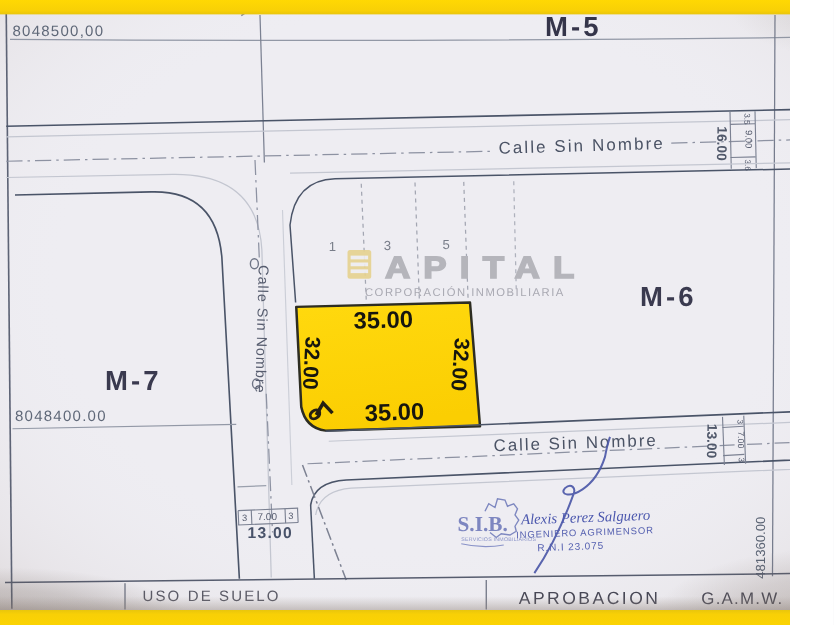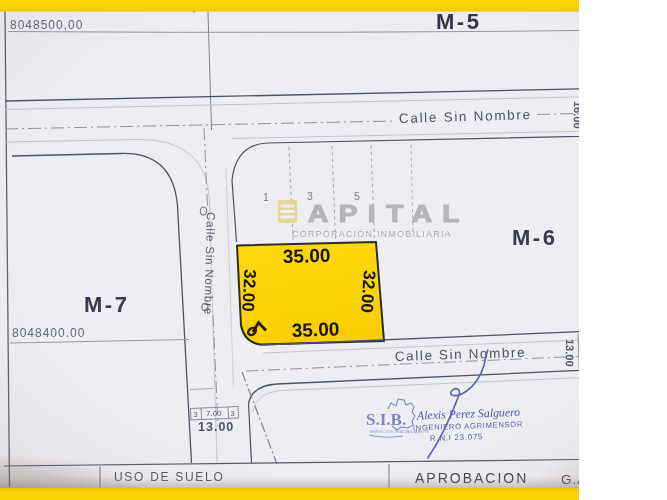--- a/index.html
+++ b/index.html
@@ -1,16 +1,16 @@
 <!DOCTYPE html>
 <html><head>
 <meta charset="utf-8">
 <style>
   html,body{margin:0;padding:0;}
-  #page{position:relative;width:579px;height:500px;overflow:hidden;background:#eeedf2;
+  #page{position:relative;width:632px;height:500px;overflow:hidden;background:#eeedf2;
         font-family:"Liberation Sans",sans-serif;}
   svg{position:absolute;left:0;top:0;}
 </style>
 </head>
 <body>
 
 <div id="page">
 <svg width="667" height="500" viewBox="0 0 667 500">
 <defs>
   <linearGradient id="ybar" x1="0" y1="0" x2="0" y2="1">

